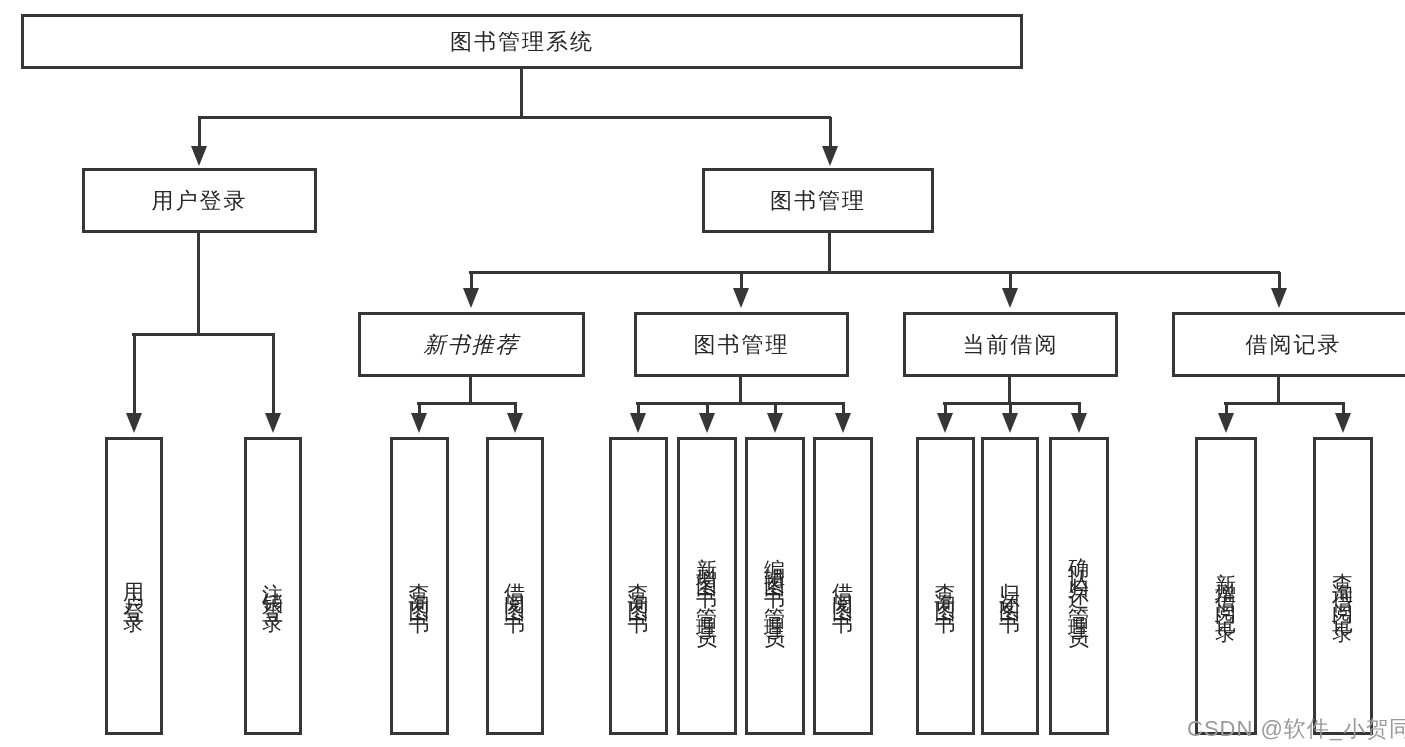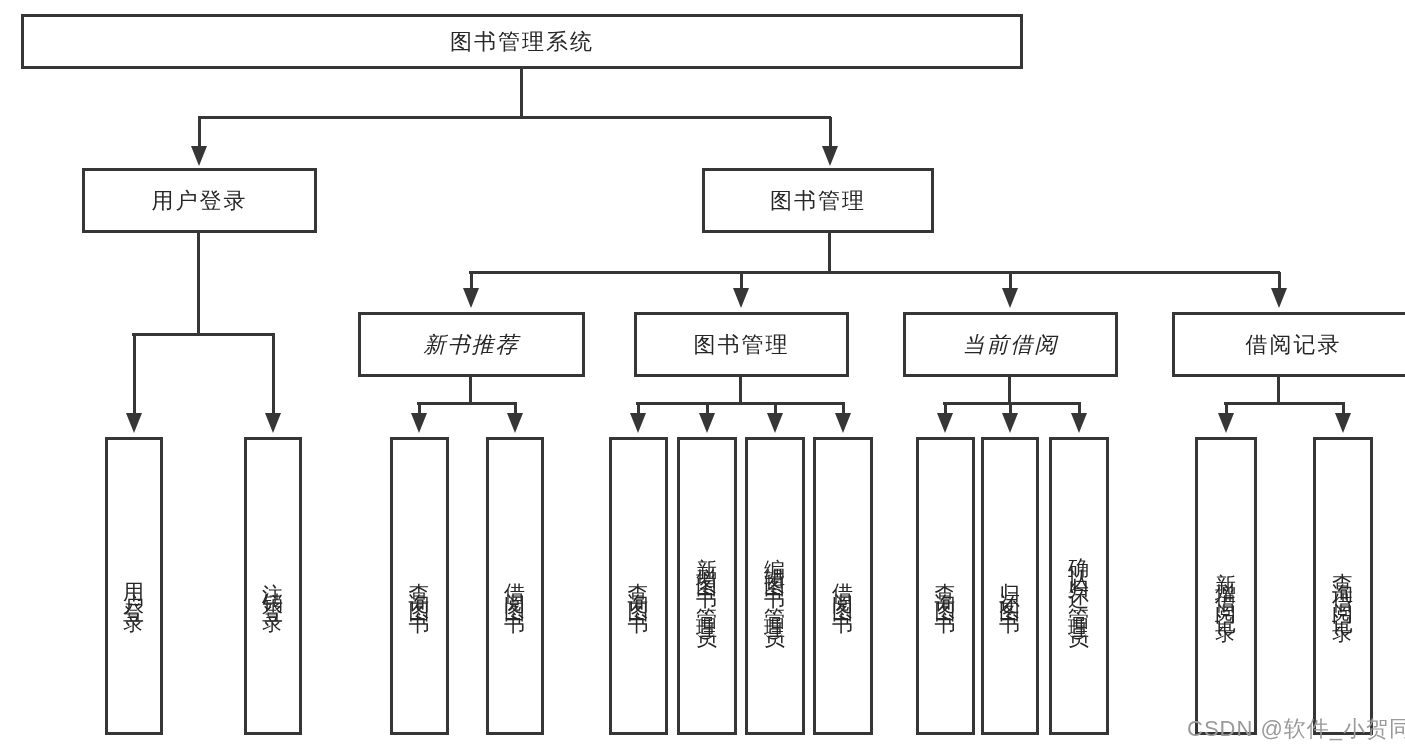--- a/index.html
+++ b/index.html
@@ -78,21 +78,21 @@
 
 <div class="canvas">
 
   <div class="box" style="left:21px; top:14px; width:1002px; height:55px;">图书管理系统</div>
 
   <div class="box" style="left:82px; top:168px; width:235px; height:65px;">用户登录</div>
   <div class="box" style="left:702px; top:168px; width:232px; height:65px;">图书管理</div>
 
   <div class="box" style="left:358px; top:312px; width:227px; height:65px;font-style:italic;">新书推荐</div>
   <div class="box" style="left:634px; top:312px; width:215px; height:65px;">图书管理</div>
-  <div class="box" style="left:903px; top:312px; width:215px; height:65px;font-style:italic;">当前借阅</div>
+  <div class="box" style="left:903px; top:312px; width:215px; height:65px;">当前借阅</div>
   <div class="box" style="left:1172px; top:312px; width:243px; height:65px;">借阅记录</div>
 
   <div class="leaf" style="left:105px; top:437px; width:58px; height:298px;">
     <span>用户登录</span>
   </div>
   <div class="leaf" style="left:244px; top:437px; width:58px; height:298px;">
     <span>注销登录</span>
   </div>
 
   <div class="leaf" style="left:390px; top:437px; width:59px; height:298px;">

